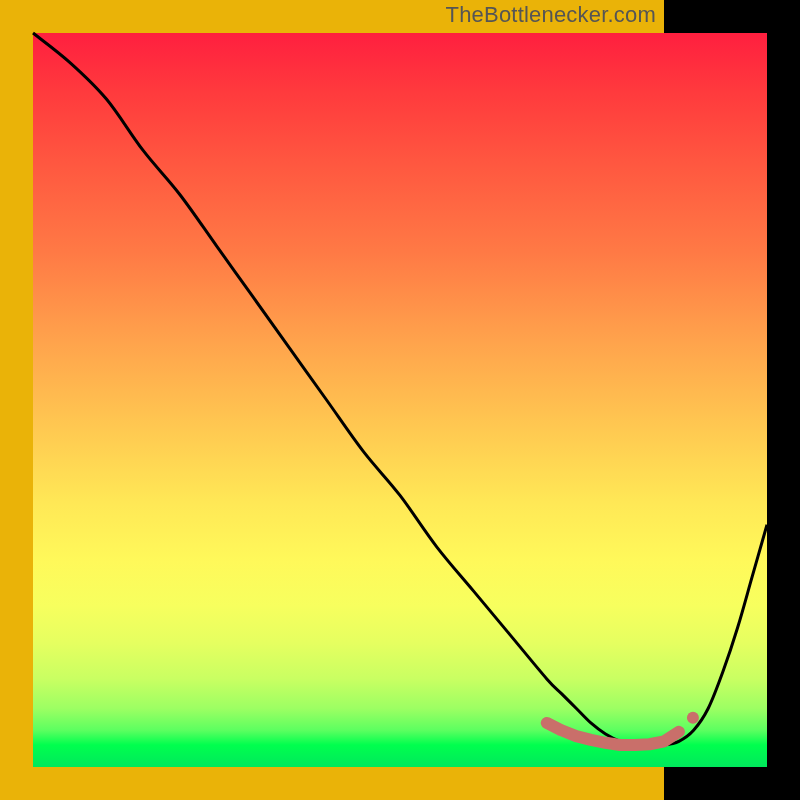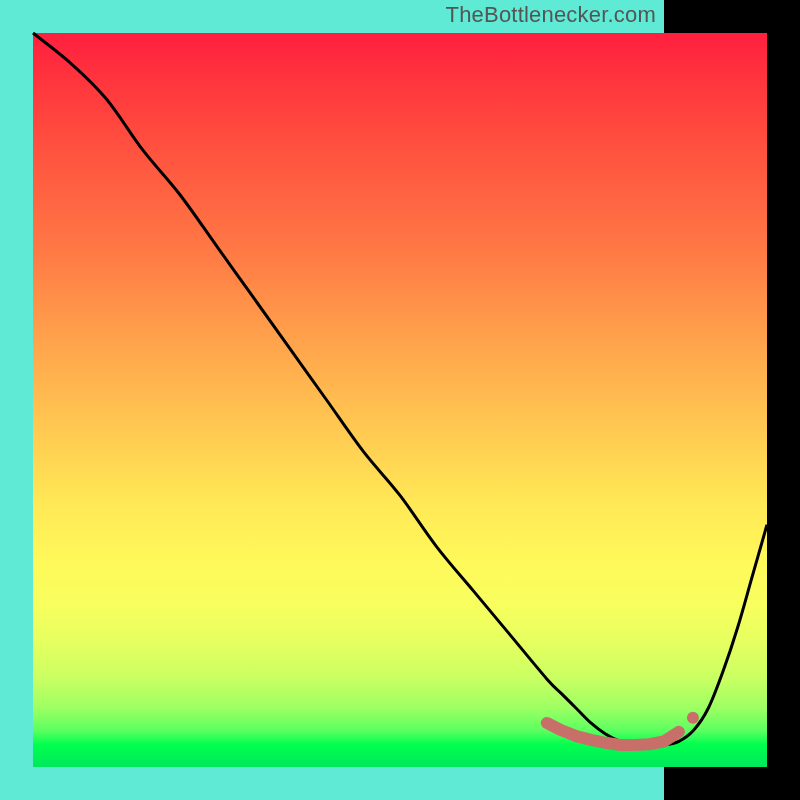--- a/index.html
+++ b/index.html
@@ -8,21 +8,21 @@
     width: 800px;
     height: 800px;
     background: #000;
     overflow: hidden;
     font-family: Arial, Helvetica, sans-serif;
   }
   .outer {
     position: relative;
     width: 664px;
     height: 800px;
-    background: #5eead4;
+    background: #eab308;
   }
   .attribution {
     position: absolute;
     top: 2px;
     right: 8px;
     color: #555;
     font-size: 22px;
     font-weight: 500;
     letter-spacing: 0.2px;
   }

